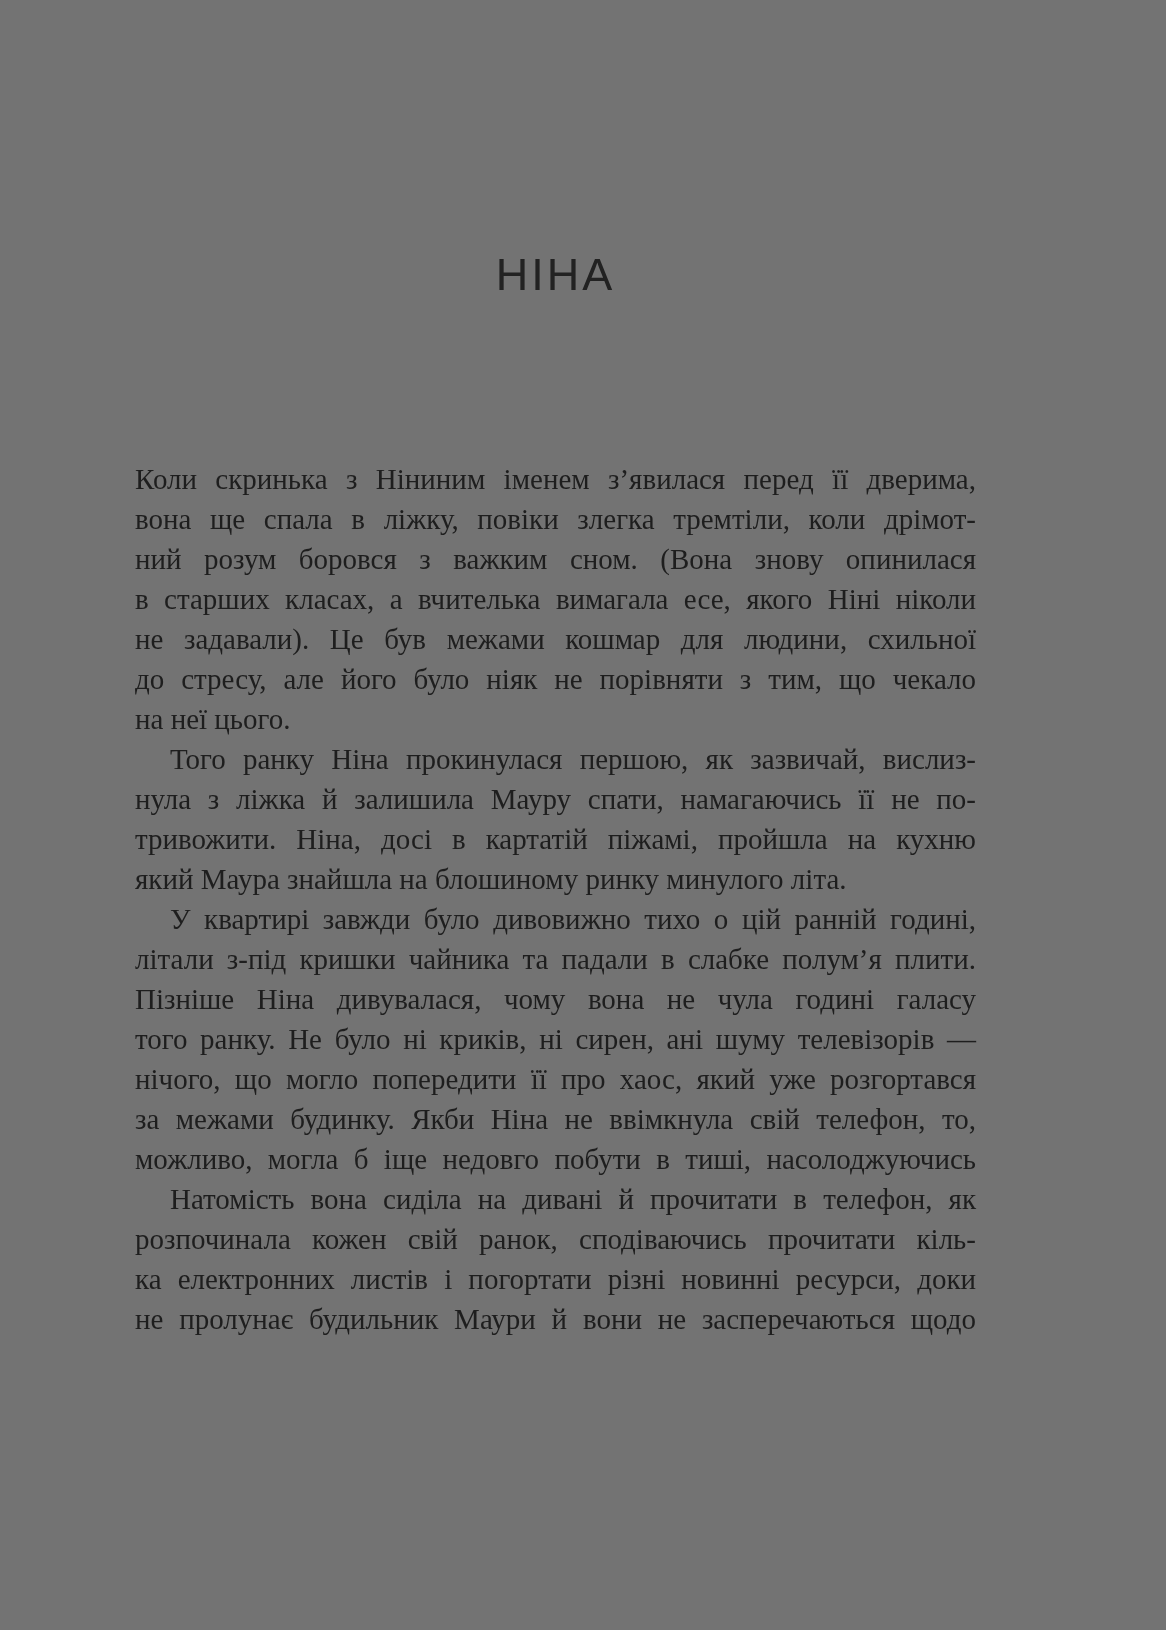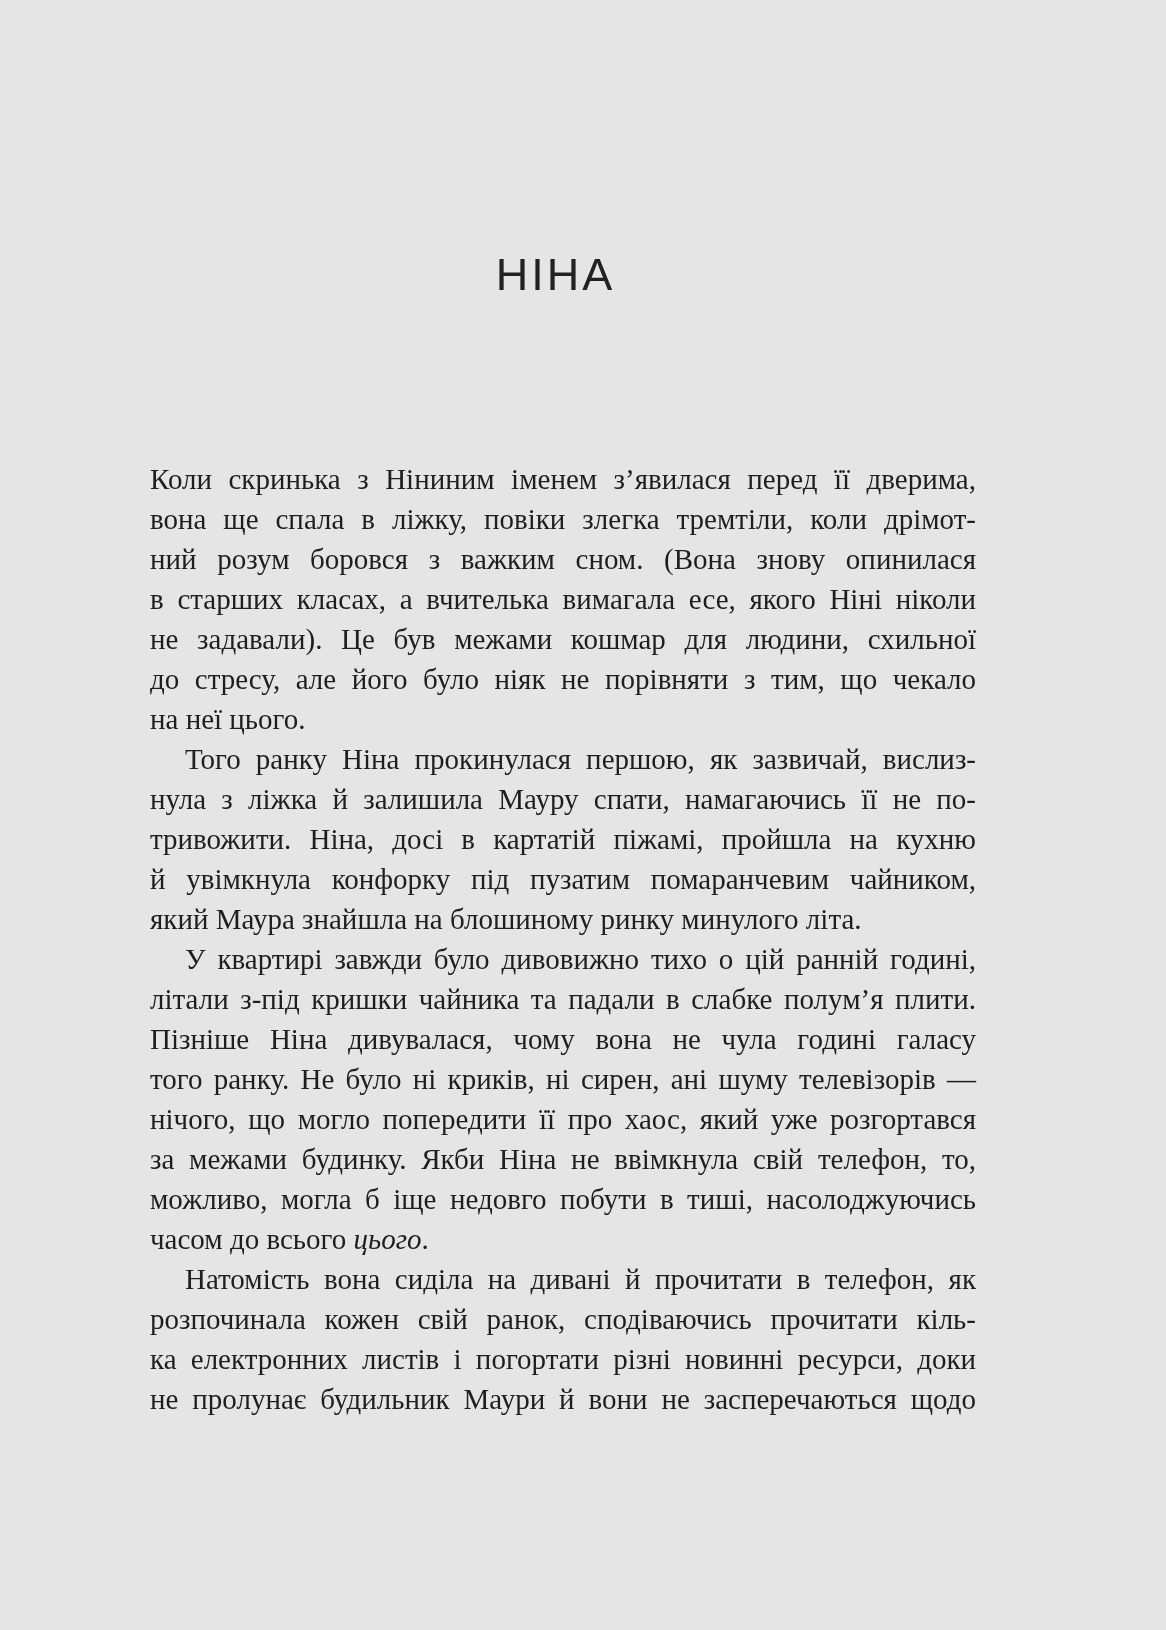--- a/index.html
+++ b/index.html
@@ -4,21 +4,21 @@
 <style>
   html, body {
     margin: 0;
     padding: 0;
     background: #ffffff;
   }
   .page {
     position: relative;
     width: 1166px;
     height: 1630px;
-    background: #e5e5e5;
+    background: #737373;
     overflow: hidden;
     font-family: "Liberation Serif", serif;
     color: #1e1e1e;
   }
   .chapter-title {
     position: absolute;
     top: 252px;
     left: 135px;
     width: 841px;
     text-align: center;
@@ -40,21 +40,20 @@
   .paragraph {
     margin: 0;
     padding: 0;
   }
   .line {
     height: 40px;
     line-height: 40px;
     text-align: justify;
     text-align-last: justify;
     overflow: visible;
-    margin-left: 15px;
   }
   .line.para-end {
     text-align-last: left;
   }
   .line.indent {
     text-indent: 35px;
   }
   .em {
     font-style: italic;
   }
@@ -71,32 +70,30 @@
         <div class="line"><span>ний розум боровся з важким сном. (Вона знову опинилася</span></div>
         <div class="line"><span>в старших класах, а вчителька вимагала есе, якого Ніні ніколи</span></div>
         <div class="line"><span>не задавали). Це був межами кошмар для людини, схильної</span></div>
         <div class="line"><span>до стресу, але його було ніяк не порівняти з тим, що чекало</span></div>
         <div class="line para-end"><span>на неї цього.</span></div>
       </div>
       <div class="paragraph">
         <div class="line indent"><span>Того ранку Ніна прокинулася першою, як зазвичай, вислиз-</span></div>
         <div class="line"><span>нула з ліжка й залишила Мауру спати, намагаючись її не по-</span></div>
         <div class="line"><span>тривожити. Ніна, досі в картатій піжамі, пройшла на кухню</span></div>
-        <div class="line"><span>й увімкнула конфорку під пузатим помаранчевим чайником,</span></div>
         <div class="line para-end"><span>який Маура знайшла на блошиному ринку минулого літа.</span></div>
       </div>
       <div class="paragraph">
         <div class="line indent"><span>У квартирі завжди було дивовижно тихо о цій ранній годині,</span></div>
         <div class="line"><span>літали з-під кришки чайника та падали в слабке полум’я плити.</span></div>
         <div class="line"><span>Пізніше Ніна дивувалася, чому вона не чула годині галасу</span></div>
         <div class="line"><span>того ранку. Не було ні криків, ні сирен, ані шуму телевізорів —</span></div>
         <div class="line"><span>нічого, що могло попередити її про хаос, який уже розгортався</span></div>
         <div class="line"><span>за межами будинку. Якби Ніна не ввімкнула свій телефон, то,</span></div>
         <div class="line"><span>можливо, могла б іще недовго побути в тиші, насолоджуючись</span></div>
-        <div class="line para-end"><span>часом до всього </span><span class="em">цього</span><span>.</span></div>
       </div>
       <div class="paragraph">
         <div class="line indent"><span>Натомість вона сиділа на дивані й прочитати в телефон, як</span></div>
         <div class="line"><span>розпочинала кожен свій ранок, сподіваючись прочитати кіль-</span></div>
         <div class="line"><span>ка електронних листів і погортати різні новинні ресурси, доки</span></div>
         <div class="line"><span>не пролунає будильник Маури й вони не засперечаються щодо</span></div>
       </div>
     </div>
 </div>
 

